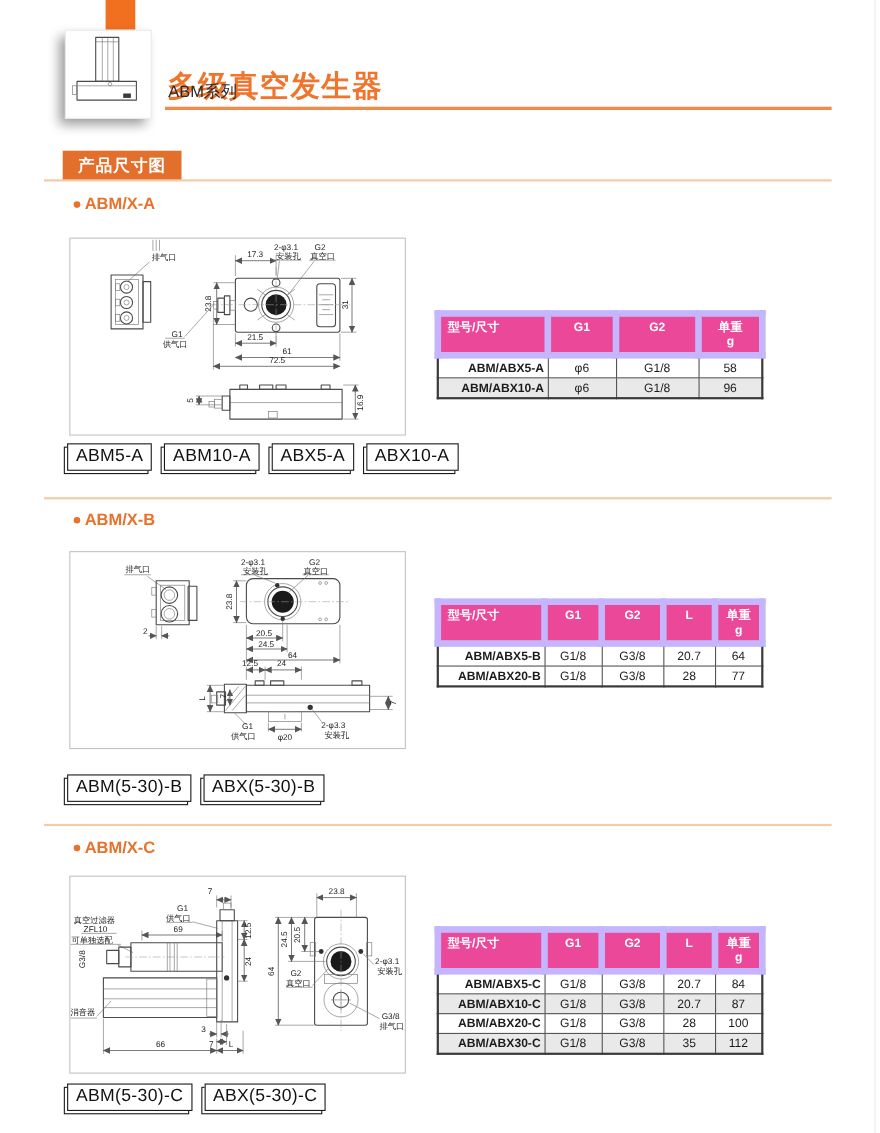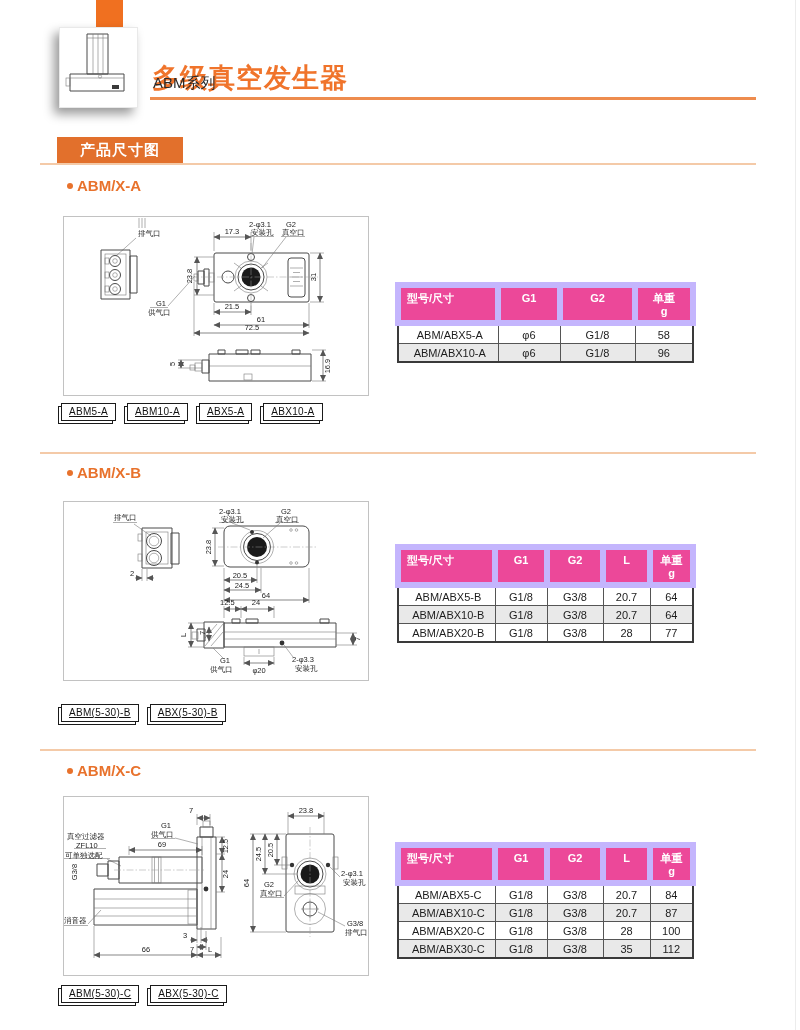--- a/index.html
+++ b/index.html
@@ -6,21 +6,21 @@
   .page{position:relative;width:800px;height:1030px;background:#fff;overflow:hidden;
         font-family:"Liberation Sans",sans-serif;}
   .edge{position:absolute;right:4px;top:0;width:1px;height:100%;background:#ececec;}
   
   .tab{position:absolute;left:96px;top:0;width:27px;height:28px;background:#F07020;}
   .thumb{position:absolute;left:59px;top:27px;width:77px;height:79px;background:#fff;
          border:1px solid #e9e9e9;box-shadow:-5px 6px 10px rgba(0,0,0,.40);}
   .title{position:absolute;left:152px;top:36px;font-size:27px;font-weight:bold;color:#F0742B;letter-spacing:1px;margin-top:24px;}
   .subtitle{position:absolute;left:153px;top:74px;font-size:15px;color:#2b2b2b;}
   .hr1{position:absolute;left:150px;top:97px;width:606px;height:3px;background:#EE8C4E;}
-  .badge{position:absolute;left:57px;top:137px;width:126px;height:27px;background:#E2702C;color:#fff;
+  .badge{position:absolute;left:57px;top:137px;width:108px;height:27px;background:#E2702C;color:#fff;
          font-size:15px;font-weight:bold;display:flex;align-items:center;justify-content:center;letter-spacing:1px;}
   .hr2{position:absolute;left:40px;top:163px;width:716px;height:2px;background:#F4CAA8;}
   .sep{position:absolute;left:40px;width:716px;height:2px;background:#F4CAA8;}
   
   .sec-head{position:absolute;font-size:15px;font-weight:bold;color:#E8722C;display:flex;align-items:center;}
   .dot{width:6px;height:6px;border-radius:50%;background:#E8722C;margin-right:4px;}
   
   .panel{position:absolute;width:306px;height:180px;border:1px solid #c2c2c2;background:#fff;box-sizing:border-box;}
   .panel svg{display:block;}
   .ln{fill:none;stroke:#4a4a4a;stroke-width:1;stroke-linejoin:round;}
@@ -29,26 +29,26 @@
   .cl{fill:none;stroke:#999;stroke-width:.5;stroke-dasharray:7 2 1.5 2;}
   .tx{font-size:7.5px;fill:#222;font-family:"Liberation Sans",sans-serif;}
   .am{text-anchor:middle;}
   
   .spec{position:absolute;width:295px;border-collapse:collapse;table-layout:fixed;font-size:11px;
         border:2px solid #3a3a3a;}
   .spec th{background:#ec4899;color:#fff;font-weight:bold;border:6px solid #c4b5fd;
            white-space:pre-line;padding:4px 4px 2px 4px;line-height:1.2;vertical-align:top;text-align:center;height:22px;}
   .spec th.m{text-align:left;padding-left:6px;}
   .spec td{border:1px solid #555;text-align:center;padding:1px 3px;color:#1c1c1c;height:15px;}
-  .spec td.m{text-align:center;font-weight:normal;padding-left:6px;}
+  .spec td.m{text-align:right;font-weight:bold;padding-left:6px;}
   .spec tr.alt td{background:#E9E9E9;}
   
   .tags{position:absolute;display:flex;gap:11px;}
-  .tag{border:1.5px solid #1a1a1a;background:#fff;color:#111;font-size:10px;letter-spacing:.3px;
-       padding:2px 7px 3px 7px;box-shadow:-3px 3px 0 -1px #fff,-3px 3px 0 0 #1a1a1a;text-decoration:underline;}
+  .tag{border:1.5px solid #1a1a1a;background:#fff;color:#111;font-size:16px;letter-spacing:.3px;
+       padding:2px 7px 3px 7px;box-shadow:-3px 3px 0 -1px #fff,-3px 3px 0 0 #1a1a1a;}
 </style>
 </head>
 <body>
 
 <div class="page">
   <div class="edge"></div>
   <div class="tab"></div>
 
   <div class="thumb">
     <svg width="75" height="77" viewBox="0 0 75 77">
@@ -361,27 +361,20 @@
         <th>G1</th>
         <th>G2</th>
         <th>L</th>
         <th>单重
 g</th>
       </tr>
     </thead>
     <tbody>
       <tr>
         <td class="m">ABM/ABX5-B</td>
-        <td>G1/8</td>
-        <td>G3/8</td>
-        <td>20.7</td>
-        <td>64</td>
-      </tr>
-      <tr class="alt">
-        <td class="m">ABM/ABX10-B</td>
         <td>G1/8</td>
         <td>G3/8</td>
         <td>20.7</td>
         <td>64</td>
       </tr>
       <tr>
         <td class="m">ABM/ABX20-B</td>
         <td>G1/8</td>
         <td>G3/8</td>
         <td>28</td>

